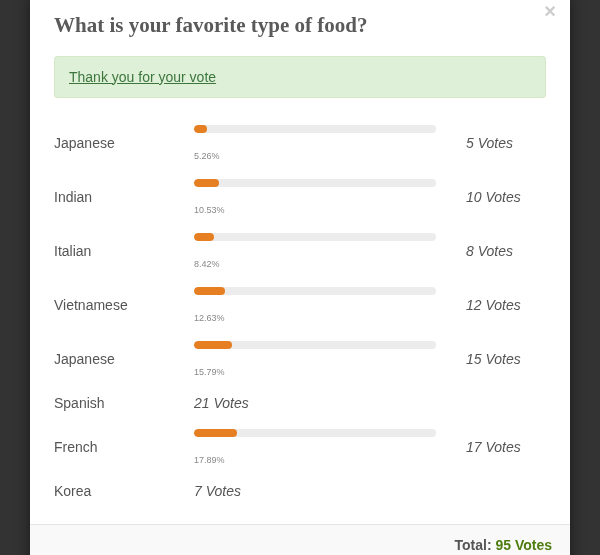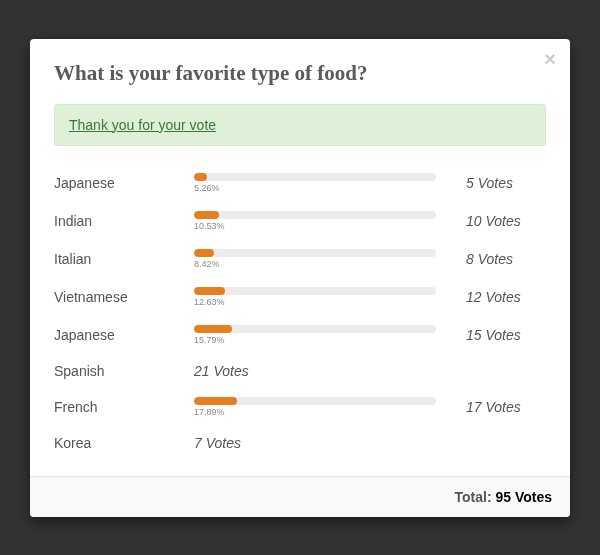--- a/index.html
+++ b/index.html
@@ -77,42 +77,42 @@
       overflow: hidden;
     }
     .bar-fill {
       height: 100%;
       background: #e67e22;
       border-radius: 4px;
     }
     .pct {
       font-size: 9px;
       color: #888;
-      margin-top: 2px;
+      margin-top: 18px;
       display: block;
     }
     .votes {
       width: 80px;
       flex-shrink: 0;
       font-size: 14px;
       color: #555;
       font-style: italic;
     }
     .footer {
       border-top: 1px solid #e5e5e5;
       background: #f9f9f9;
       padding: 12px 18px;
       text-align: right;
       font-size: 14px;
       color: #555;
       font-weight: bold;
       border-radius: 0 0 4px 4px;
     }
     .footer .total-value {
-      color: #000000;
+      color: #4d7c0f;
       text-align: right;
     }
   </style>
 </head>
 <body>
 
 <div class="modal">
   <span class="close-btn">×</span>
   <div class="modal-body">
     <div class="title">What is your favorite type of food?</div>

